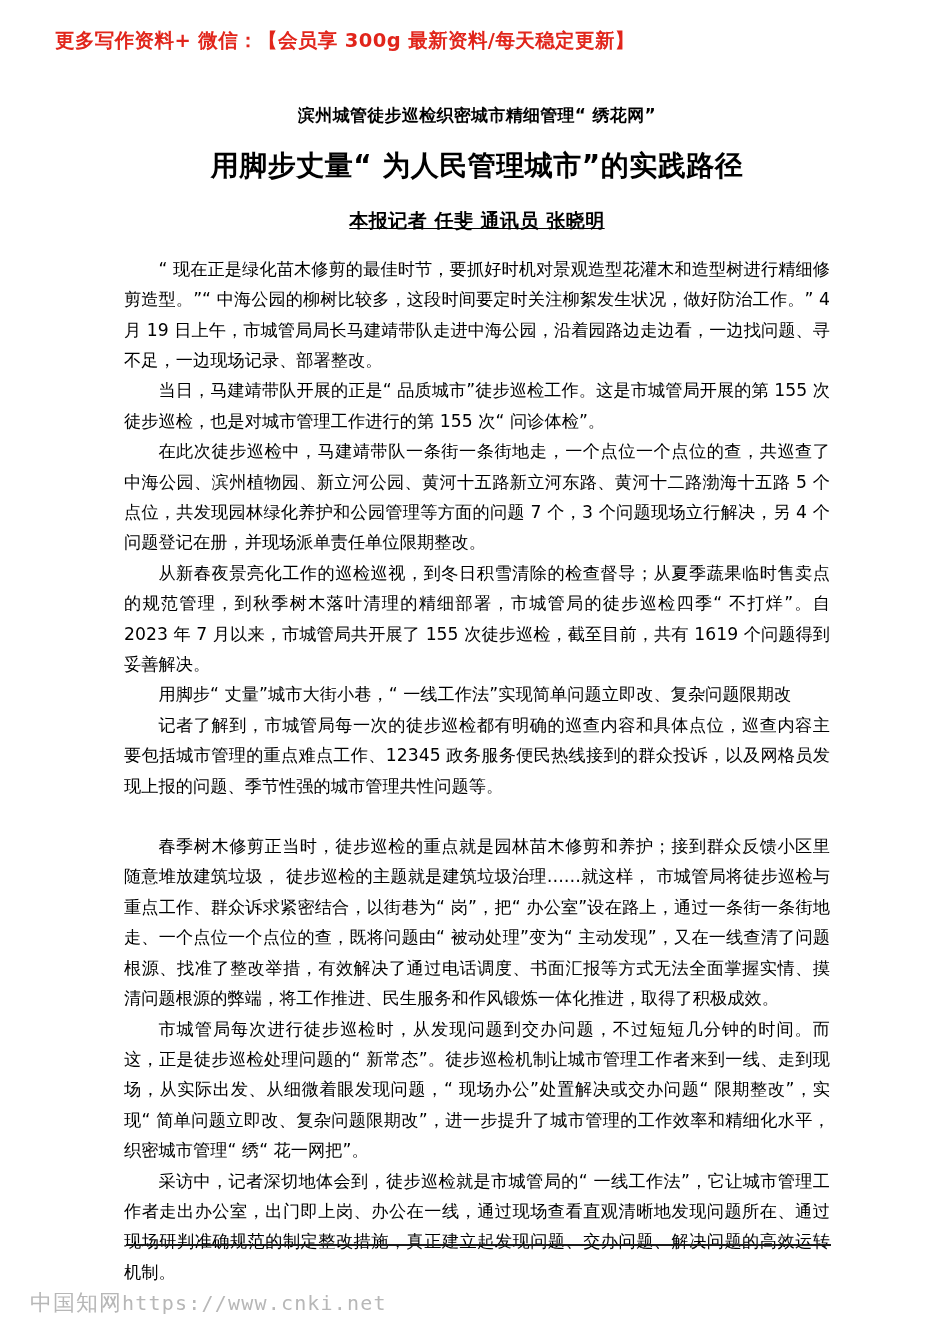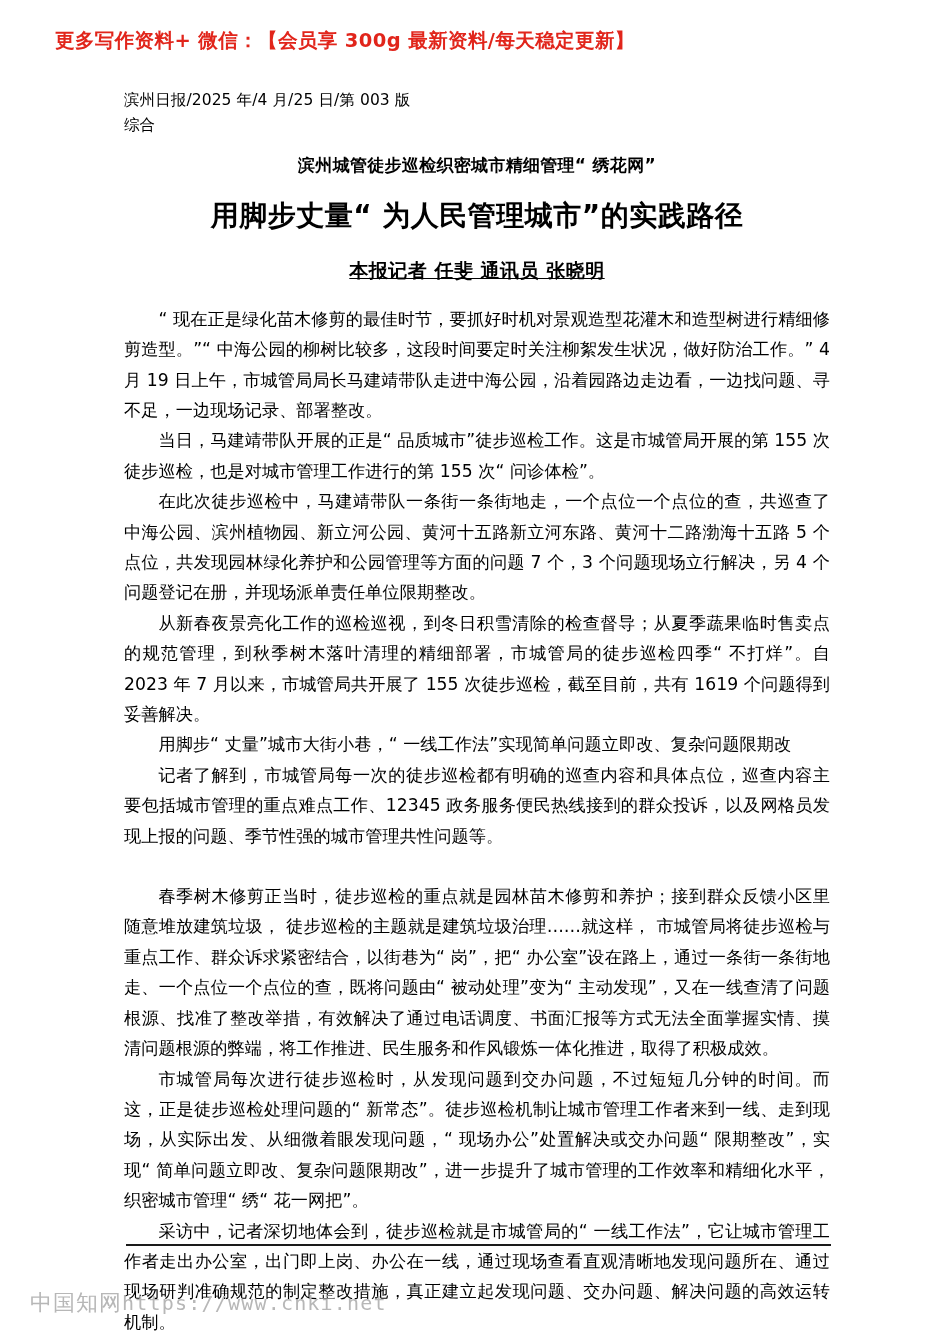--- a/index.html
+++ b/index.html
@@ -121,21 +121,20 @@
 </style>
 </head>
 <body>
 
 <div class="page">
 
   <div class="promo-banner">更多写作资料+ 微信：【会员享 300g 最新资料/每天稳定更新】</div>
 
   <div class="content">
 
-    <div class="source-line">滨州日报/2025 年/4 月/25 日/第 003 版综合</div>
 
     <div class="kicker">滨州城管徒步巡检织密城市精细管理“ 绣花网”</div>
 
     <h1 class="headline">用脚步丈量“ 为人民管理城市”的实践路径</h1>
 
     <div class="byline">本报记者  任斐  通讯员  张晓明</div>
 
     <div class="body-text">
       <p>“ 现在正是绿化苗木修剪的最佳时节，要抓好时机对景观造型花灌木和造型树进行精细修剪造型。”“ 中海公园的柳树比较多，这段时间要定时关注柳絮发生状况，做好防治工作。” 4 月 19 日上午，市城管局局长马建靖带队走进中海公园，沿着园路边走边看，一边找问题、寻不足，一边现场记录、部署整改。</p>
       <p>当日，马建靖带队开展的正是“ 品质城市”徒步巡检工作。这是市城管局开展的第 155 次徒步巡检，也是对城市管理工作进行的第 155 次“ 问诊体检”。</p>

